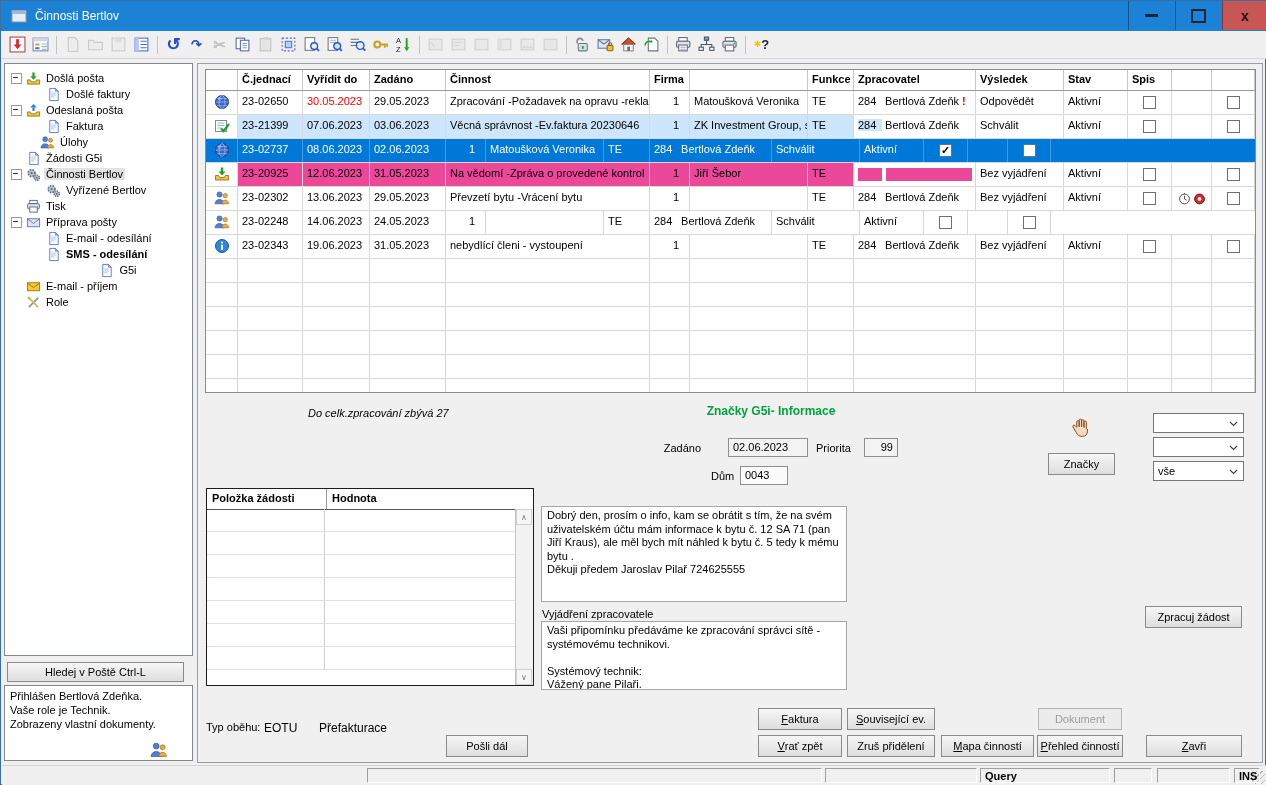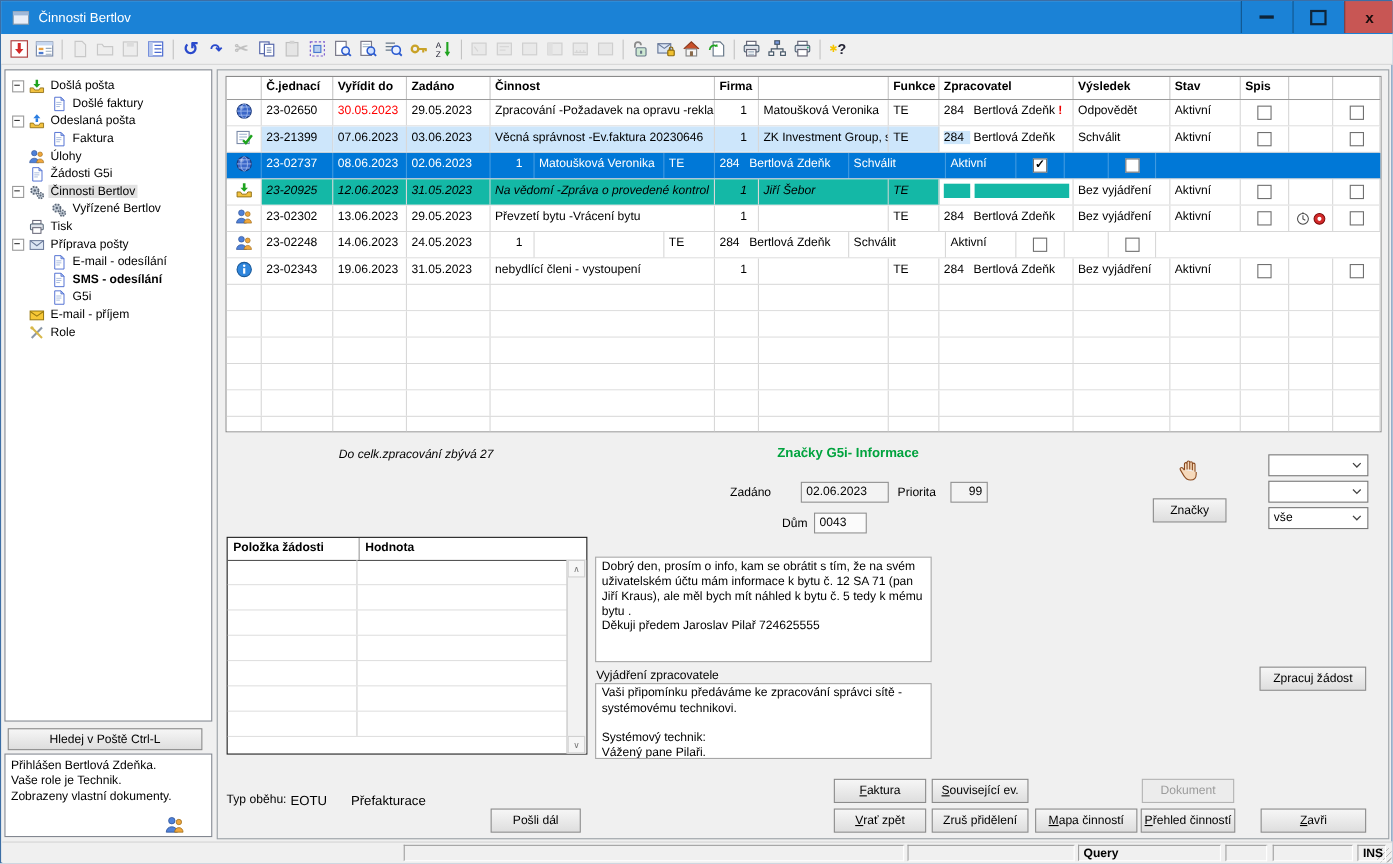--- a/index.html
+++ b/index.html
@@ -56,21 +56,21 @@
   .gh-cell{box-sizing:border-box;border-right:1px solid #c6c6c6;padding:3px 0 0 4px;overflow:hidden;white-space:nowrap;}
   .grid-row{display:flex;height:23px;border-bottom:1px solid #d8d8d8;background:#fff;}
   .grid-row.selected{background:#0078d7;color:#fff;}
   .g-cell{box-sizing:border-box;border-right:1px solid #d8d8d8;padding:4px 0 0 4px;overflow:hidden;
           white-space:nowrap;position:relative;}
   .grid-row.selected .g-cell{border-right-color:rgba(255,255,255,.25);}
   .g-cell.center{display:flex;align-items:center;justify-content:center;padding:0;}
   .g-cell.num{text-align:right;padding-right:10px;}
   .g-cell svg{width:16px;height:16px;}
   .hl-blue{background:#cde6fb;}
-  .hl-pink{background:#14b8a6;font-style:italic;}
+  .hl-pink{background:#ec4899;}
   .red-date{color:#f00;}
   .alert{color:#e00;font-weight:bold;margin-left:3px;}
   .cb{width:13px;height:13px;border:1px solid #707070;background:#fff;box-sizing:border-box;
       display:flex;align-items:center;justify-content:center;font-size:11px;font-weight:bold;color:#000;line-height:1;}
   .zp-num{display:inline-block;min-width:24px;}
   .zp-blank-n{display:inline-block;width:24px;height:13px;vertical-align:middle;}
   .zp-blank-j{display:inline-block;width:86px;height:13px;margin-left:4px;vertical-align:middle;}
   .timers{display:flex;gap:2px;align-items:center;justify-content:center;width:100%;height:100%;}
   .timers svg{width:13px;height:13px;}
 
@@ -408,21 +408,21 @@
         <span class="tree-spacer"></span>
         <span class="tree-ico">
           <svg viewBox="0 0 16 16">
             <path d="M4 1.5h6l3 3v10H4z" fill="#fff" stroke="#4a6ad0" stroke-width=".9"></path>
             <path d="M10 1.5l3 3h-3z" fill="#aac0ee" stroke="#4a6ad0" stroke-width=".7"></path>
             <path d="M5.5 6.5h5M5.5 8.5h5M5.5 10.5h3.5" stroke="#9ab0d8" stroke-width=".8"></path>
           </svg>
         </span>
         <span class="tree-label">Faktura</span>
       </div>
-      <div class="tree-item" style="padding-left: 6px; text-align: right;">
+      <div class="tree-item" style="padding-left: 20px; text-align: right;">
         <span class="tree-spacer"></span>
         <span class="tree-ico">
           <svg viewBox="0 0 16 16">
             <circle cx="5.5" cy="4.5" r="2.6" fill="#4f81d8" stroke="#2d4f94" stroke-width=".6"></circle>
             <path d="M1 13.8c0-2.6 2-4.4 4.5-4.4s4.5 1.8 4.5 4.4z" fill="#4f81d8" stroke="#2d4f94" stroke-width=".6"></path>
             <circle cx="11.2" cy="5.6" r="2.2" fill="#f0a73c" stroke="#9a6a1a" stroke-width=".6"></circle>
             <path d="M7.8 13.8c0-2.2 1.5-3.7 3.4-3.7s3.4 1.5 3.4 3.7z" fill="#f0a73c" stroke="#9a6a1a" stroke-width=".6"></path>
           </svg>
         </span>
         <span class="tree-label">Úlohy</span>
@@ -498,21 +498,21 @@
         <span class="tree-spacer"></span>
         <span class="tree-ico">
           <svg viewBox="0 0 16 16">
             <path d="M4 1.5h6l3 3v10H4z" fill="#fff" stroke="#4a6ad0" stroke-width=".9"></path>
             <path d="M10 1.5l3 3h-3z" fill="#aac0ee" stroke="#4a6ad0" stroke-width=".7"></path>
             <path d="M5.5 6.5h5M5.5 8.5h5M5.5 10.5h3.5" stroke="#9ab0d8" stroke-width=".8"></path>
           </svg>
         </span>
         <span class="tree-label">SMS - odesílání</span>
       </div>
-      <div class="tree-item" style="padding-left: 26px;">
+      <div class="tree-item" style="padding-left: 26px; justify-content: center;">
         <span class="tree-spacer"></span>
         <span class="tree-ico">
           <svg viewBox="0 0 16 16">
             <path d="M4 1.5h6l3 3v10H4z" fill="#fff" stroke="#4a6ad0" stroke-width=".9"></path>
             <path d="M10 1.5l3 3h-3z" fill="#aac0ee" stroke="#4a6ad0" stroke-width=".7"></path>
             <path d="M5.5 6.5h5M5.5 8.5h5M5.5 10.5h3.5" stroke="#9ab0d8" stroke-width=".8"></path>
           </svg>
         </span>
         <span class="tree-label">G5i</span>
       </div>

